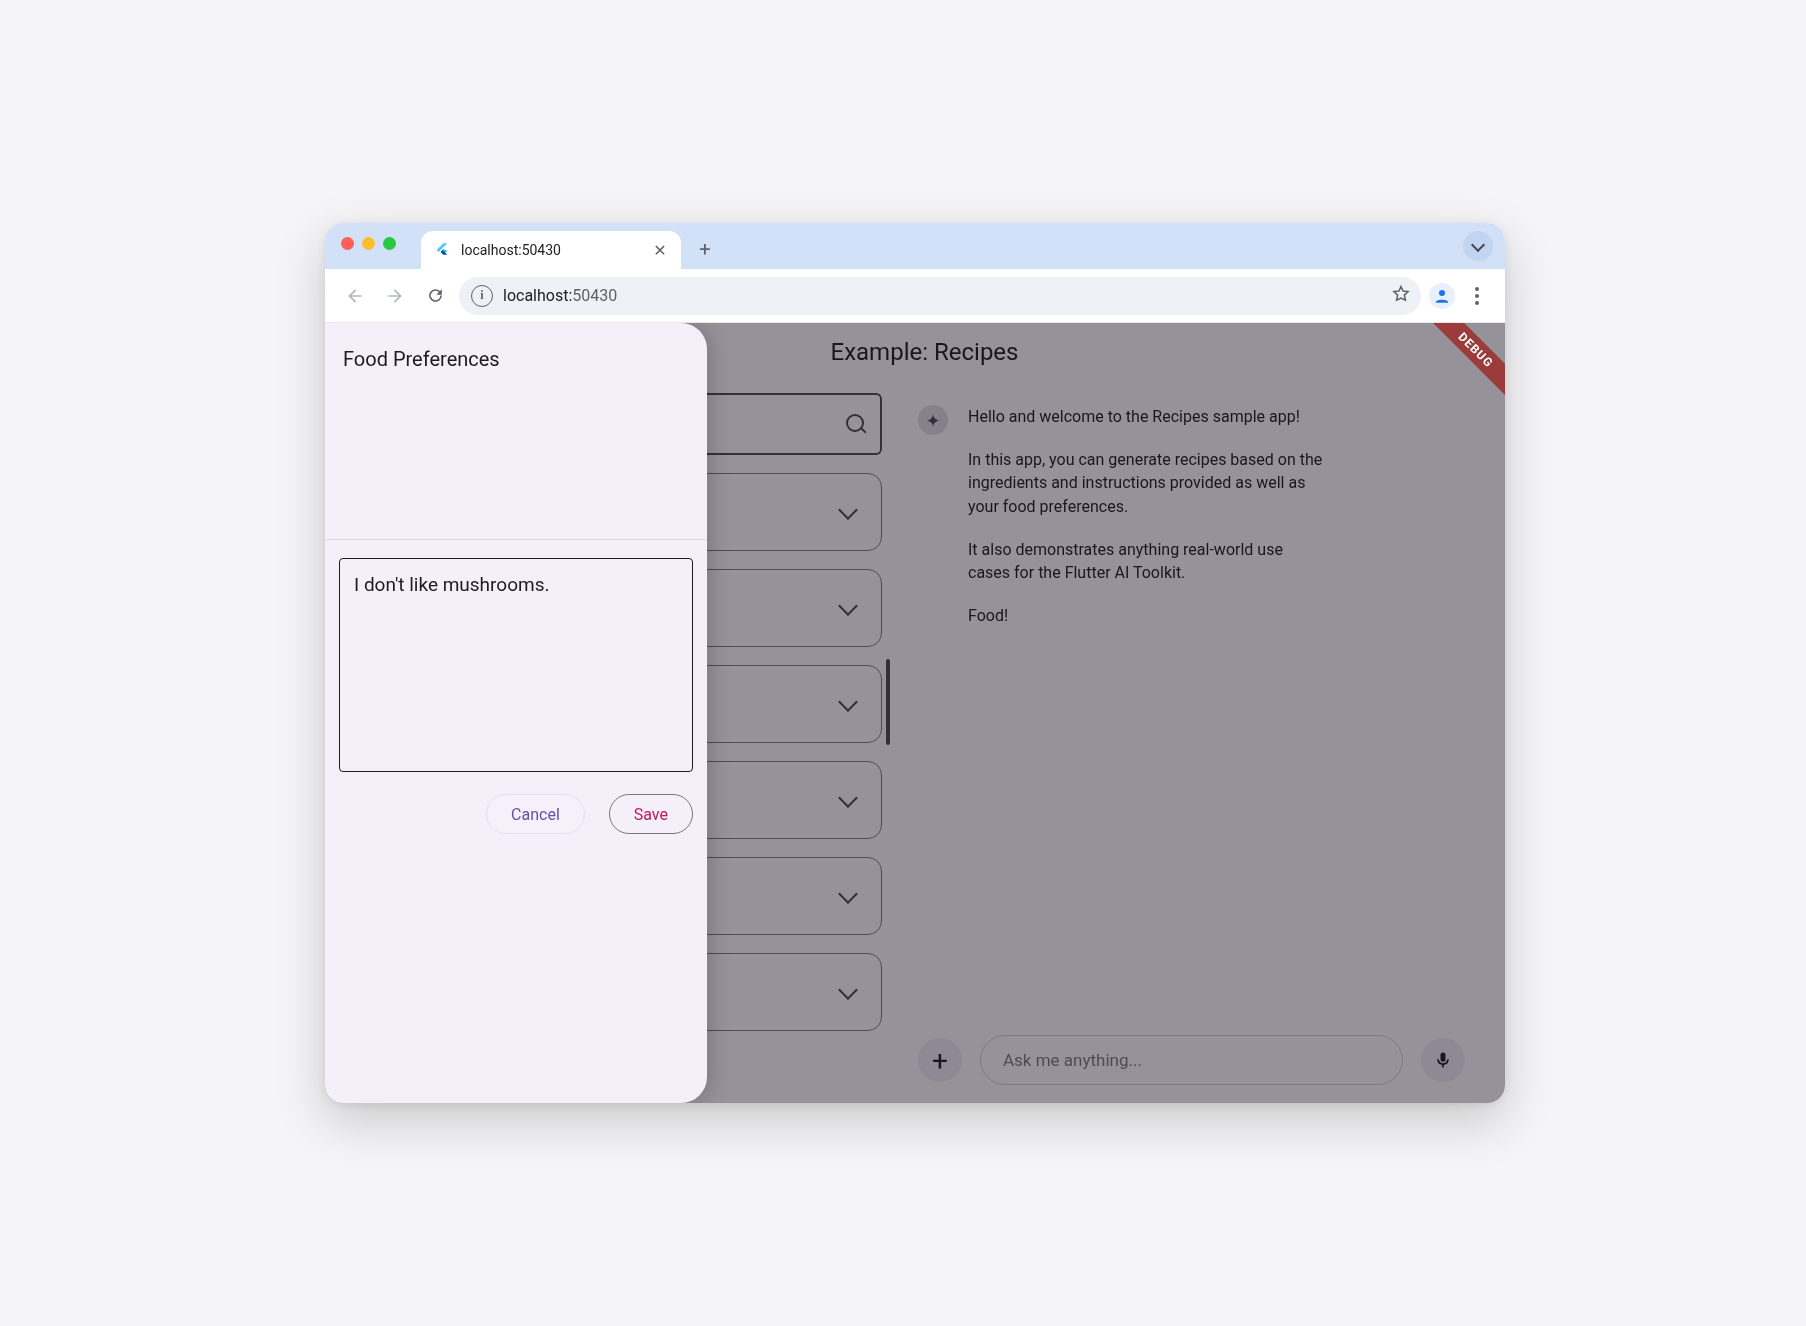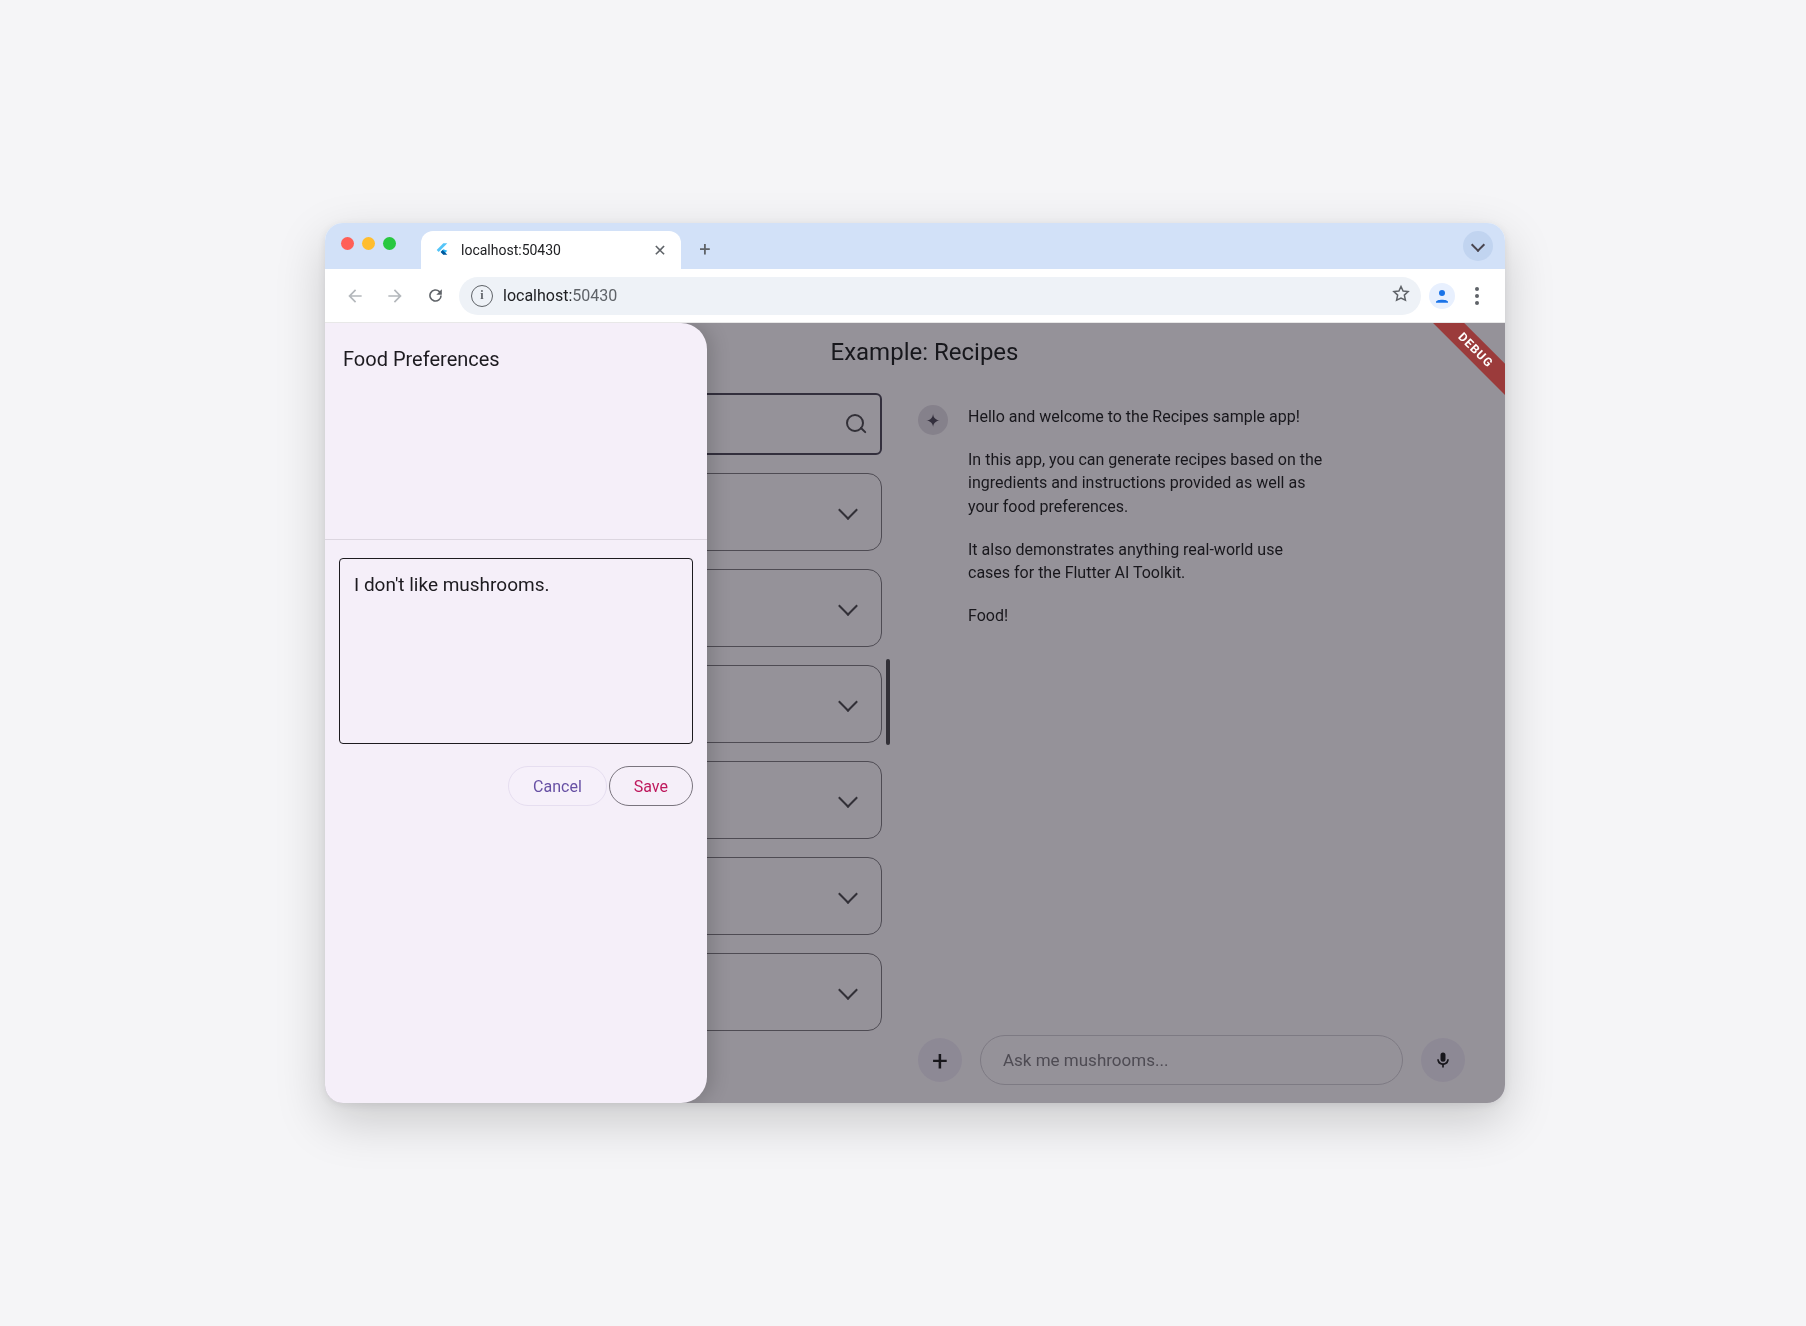--- a/index.html
+++ b/index.html
@@ -155,24 +155,24 @@
   
   .drawer {
     position:absolute; left:0; top:0; bottom:0; width:382px; background:#f5eff9;
     border-top-right-radius:26px; border-bottom-right-radius:26px;
     box-shadow:6px 0 18px rgba(0,0,0,0.15);
     z-index:500; display:flex; flex-direction:column; padding:24px 14px 14px 14px;
   }
   .drawer h2 { font-size:20px; font-weight:400; color:#1d1b20; padding-left:4px;}
   .drawer .sep { height:1px; background:#dcd6e0; margin:168px -14px 18px -14px; }
   .pref-box {
-    flex:none; border:1.5px solid #1d1b20; border-radius:4px; height:186px;
+    flex:none; border:1.5px solid #1d1b20; border-radius:4px; height:214px;
     padding:14px 14px; font-size:19px; color:#1d1b20;
   }
-  .drawer-actions { display:flex; justify-content:flex-end; gap:2px; margin-top:22px;}
+  .drawer-actions { display:flex; justify-content:flex-end; gap:24px; margin-top:22px;}
   .btn {
     height:40px; padding:0 24px; border-radius:22px; font-size:16px; display:flex; align-items:center;
     cursor:pointer; user-select:none;
   }
   .btn-text { color:#6750a4; border:1px solid #e6def0; background:#f6f0fa;}
   .btn-outline { color:#be185d; border:1.5px solid #79747e; background:transparent;}
 
   
   .chev-down::before { content:""; display:block; width:12px; height:12px; border-right:2.2px solid #49454f; border-bottom:2.2px solid #49454f; transform:rotate(45deg); margin-top:-5px;}
   .chev-down.sm::before { width:8px; height:8px; border-width:2px; margin-top:-3px;}
@@ -284,21 +284,21 @@
             <div class="msgs">
               <p>Hello and welcome to the Recipes sample app!</p>
               <p>In this app, you can generate recipes based on the ingredients and instructions provided as well as your food preferences.</p>
               <p>It also demonstrates anything real-world use cases for the Flutter AI Toolkit.</p>
               <p>Food!</p>
             </div>
           </div>
           <div class="chat-input-row">
             <div class="plus-btn">+</div>
             <div class="chat-input">
-              <span>Ask me mushrooms...</span>
+              <span>Ask me anything...</span>
             </div>
             <div class="mic-btn">
               <svg width="20" height="20" viewBox="0 0 24 24">
                   <path fill="currentColor" d="M12 14a3 3 0 0 0 3-3V6a3 3 0 0 0-6 0v5a3 3 0 0 0 3 3zm5-3a5 5 0 0 1-10 0H5a7 7 0 0 0 6 6.9V21h2v-3.1A7 7 0 0 0 19 11z"></path>
                 </svg>
             </div>
           </div>
         </div>
       </div>
     </div>

